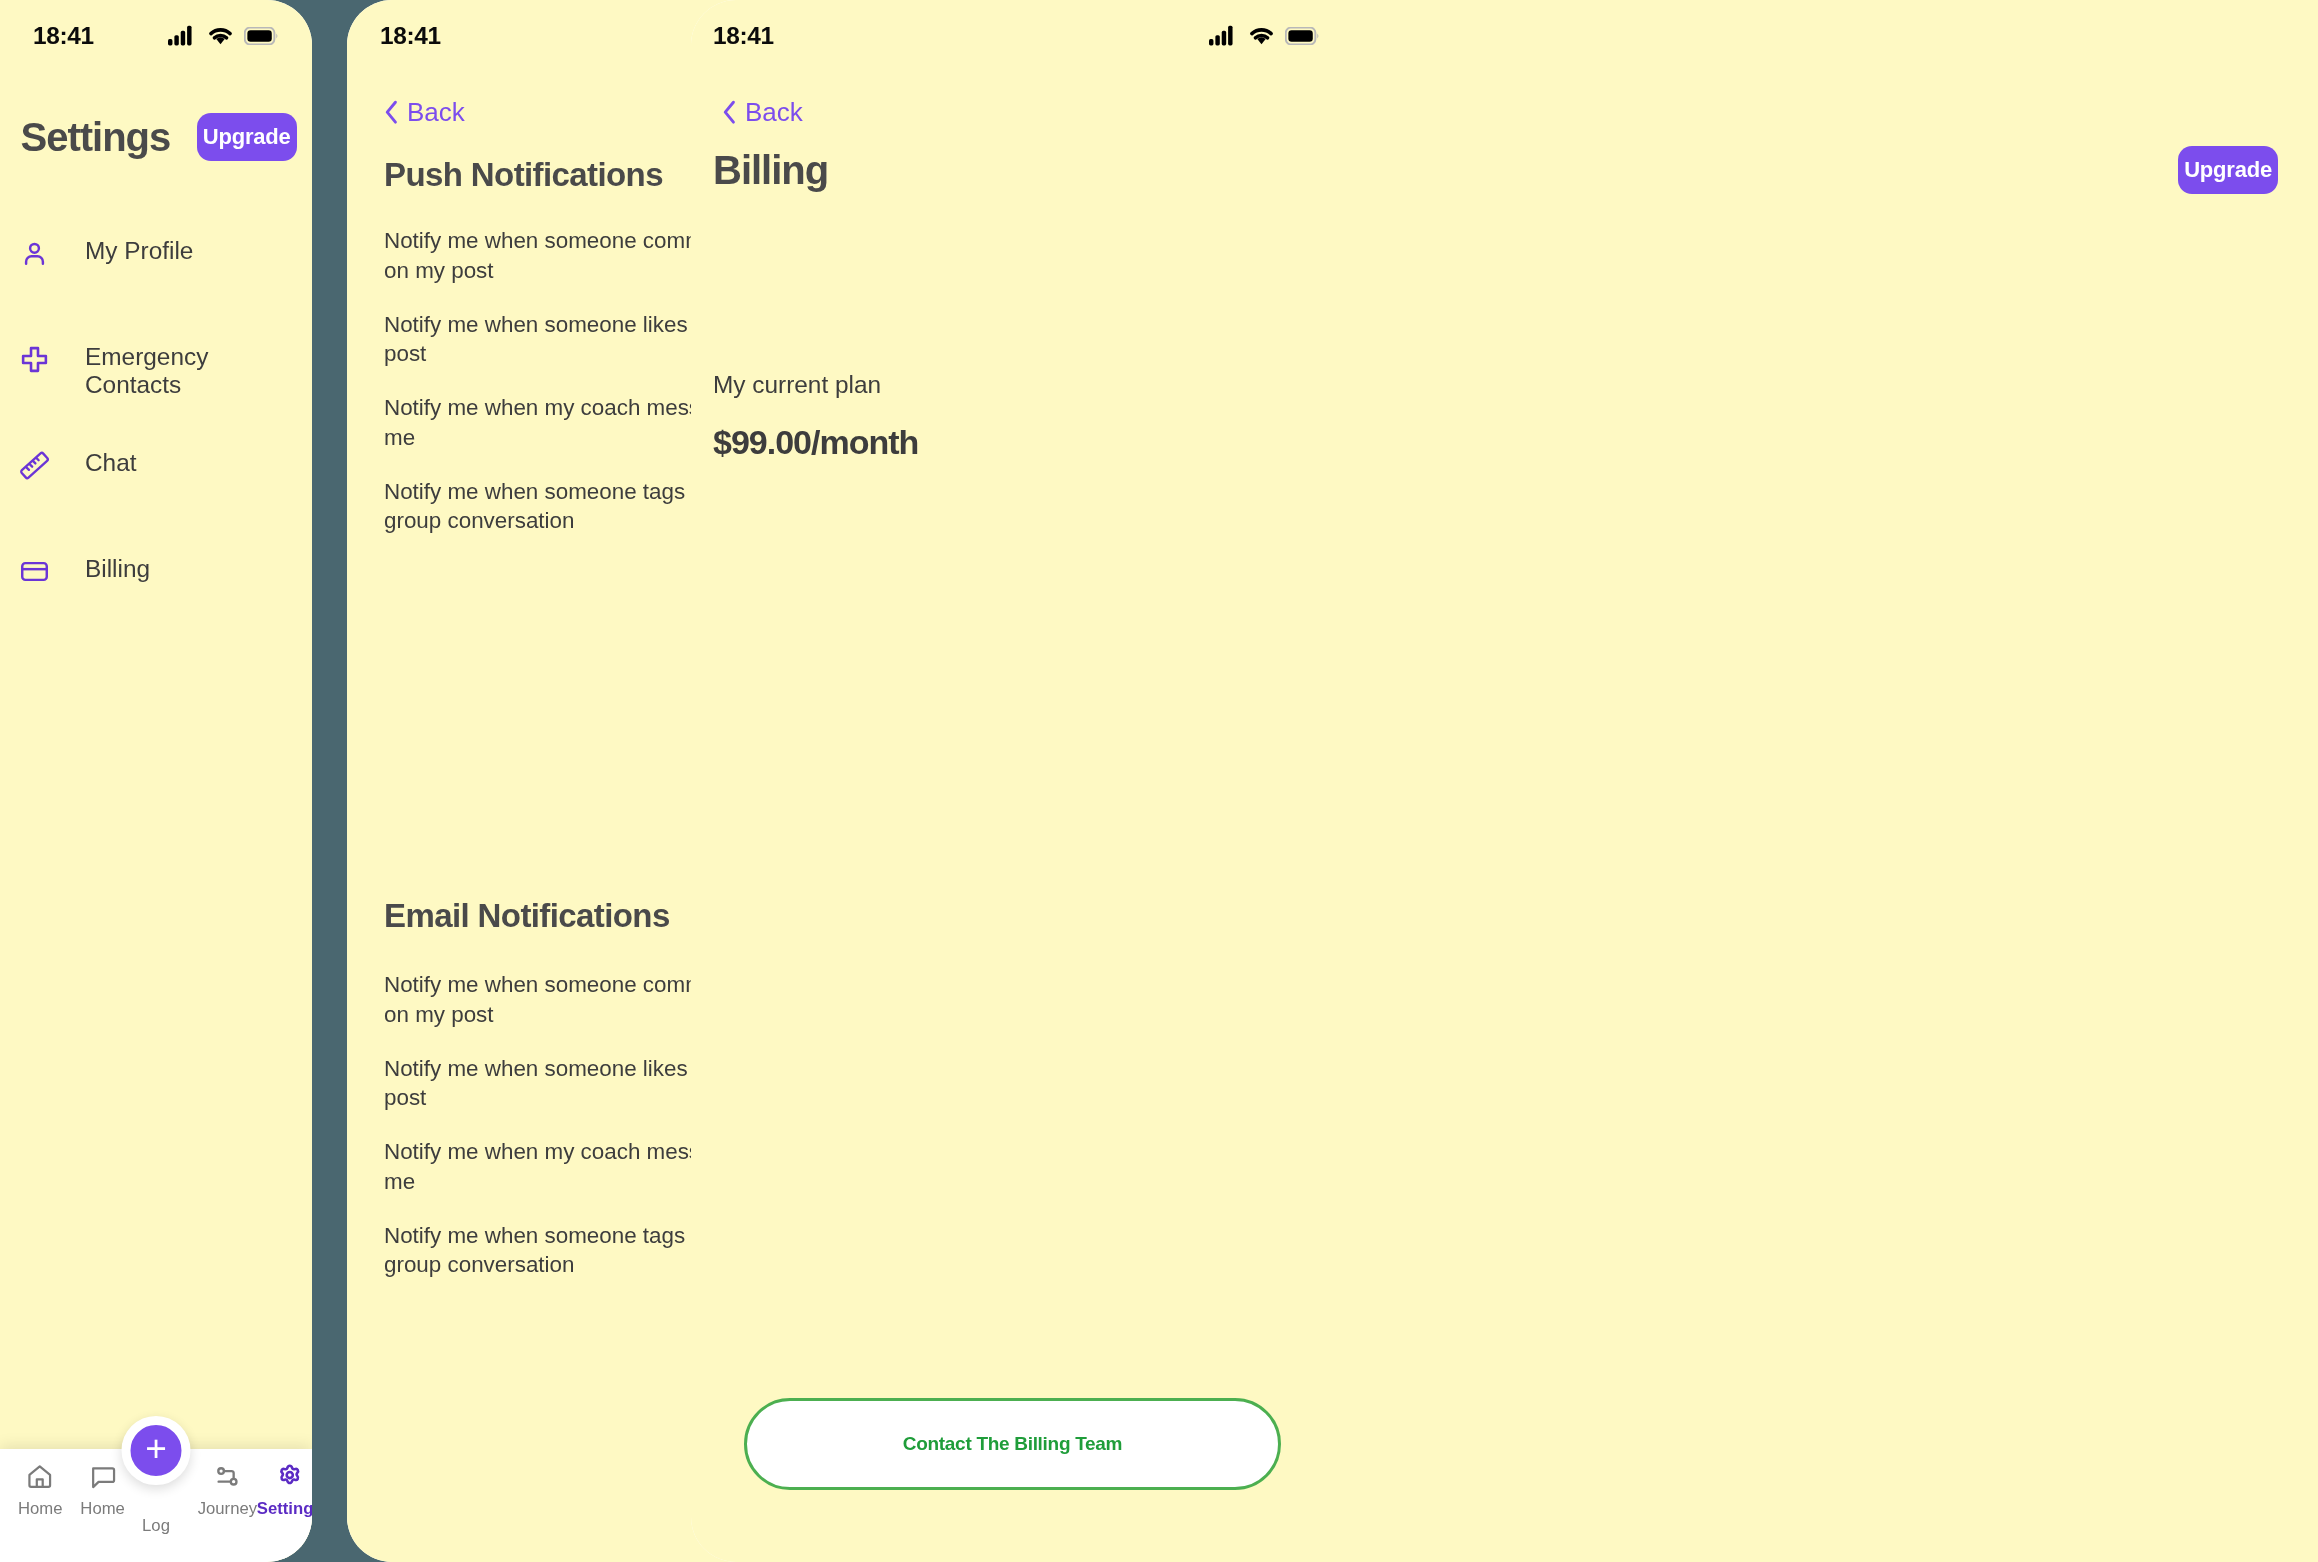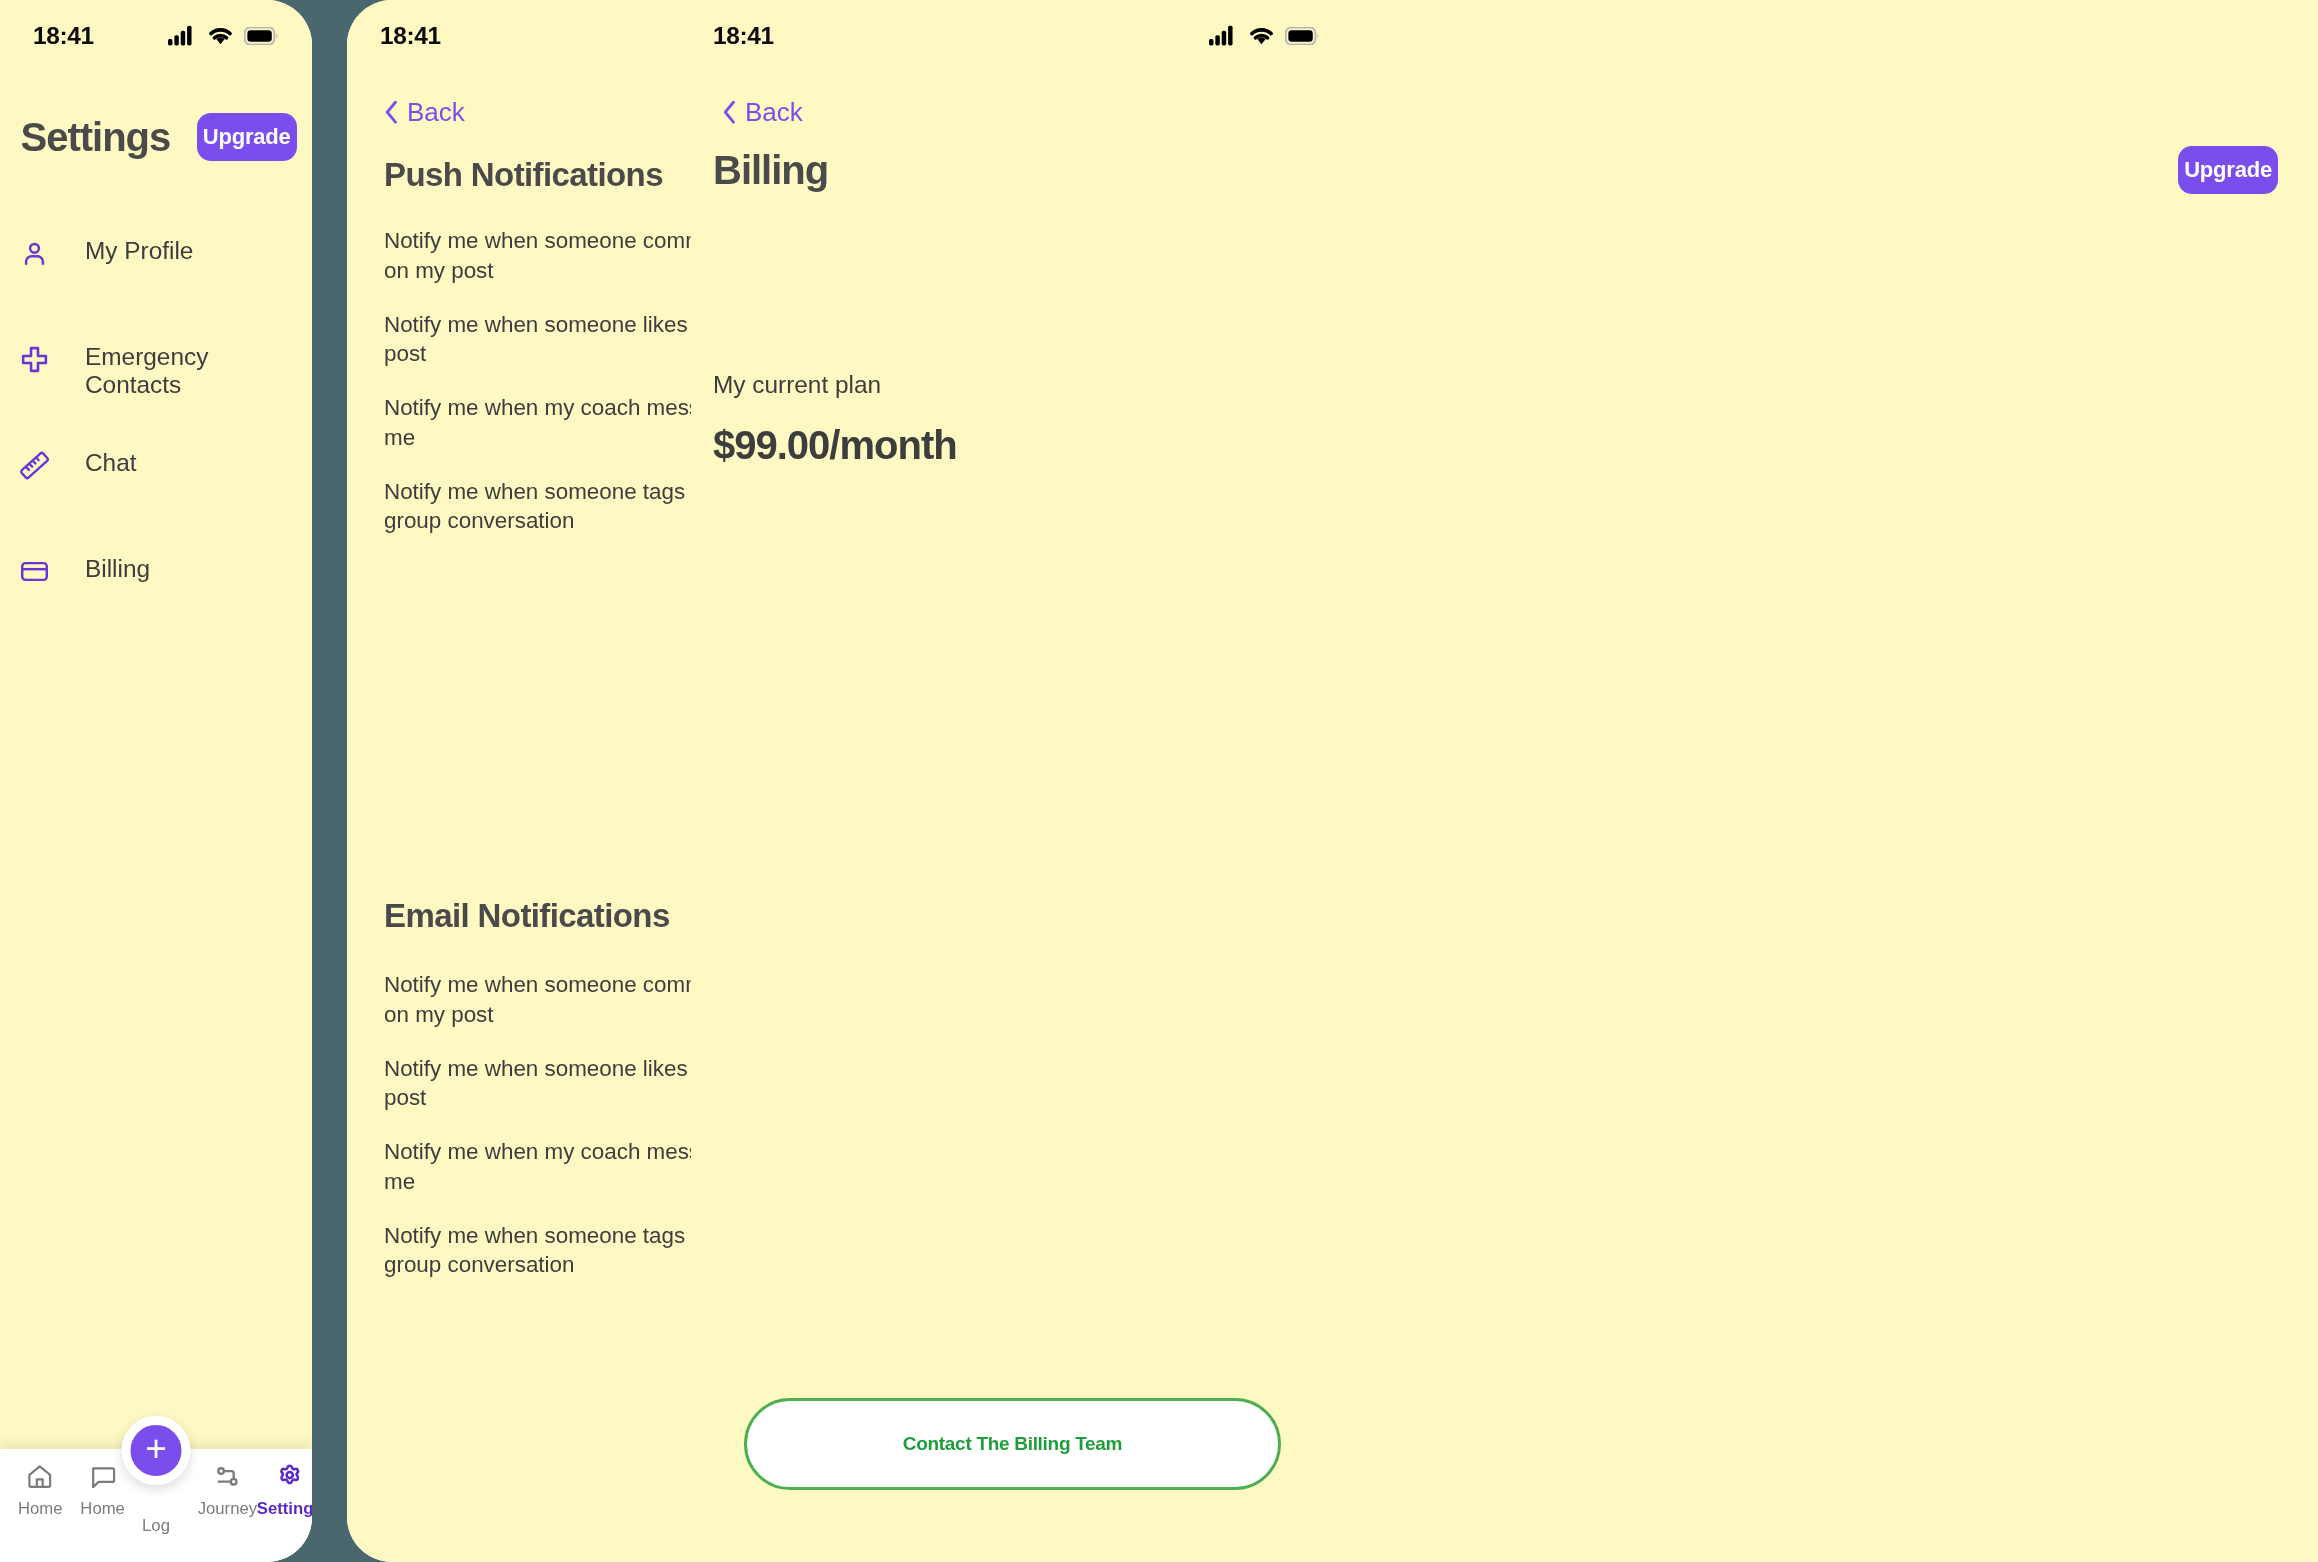--- a/index.html
+++ b/index.html
@@ -119,21 +119,21 @@
   .switch.on  .knob { right: 3.2px; }
   .switch.off .knob { left: 3.2px; }
 
   
   #phone-billing .back-wrap { position: absolute; top: 97px; left: 31px; }
   #phone-billing .bill-head {
     position: absolute; top: 146px; left: 22px; width: 1565px;
     display: flex; align-items: center; justify-content: space-between;
   }
   .plan-label { position: absolute; top: 371px; left: 22px; font-size: 24.4px; color: #3d3d3d; }
-  .plan-price { position: absolute; top: 423px; left: 22px; font-size: 40px; font-weight: 800; color: #3d3d3d; letter-spacing: -1px; }
+  .plan-price { position: absolute; top: 423px; left: 22px; font-size: 34px; font-weight: 800; color: #3d3d3d; letter-spacing: -1px; }
   .contact-btn {
     position: absolute; bottom: 72px; left: 53px; width: 537px; height: 92px;
     border: 3.8px solid #4caf50; border-radius: 49px; background: #ffffff;
     color: #1f9d3a; font-size: 19px; font-weight: 800; letter-spacing: -0.3px;
     cursor: pointer; font-family: inherit;
   }
 </style>
 </head>
 <body>
 

